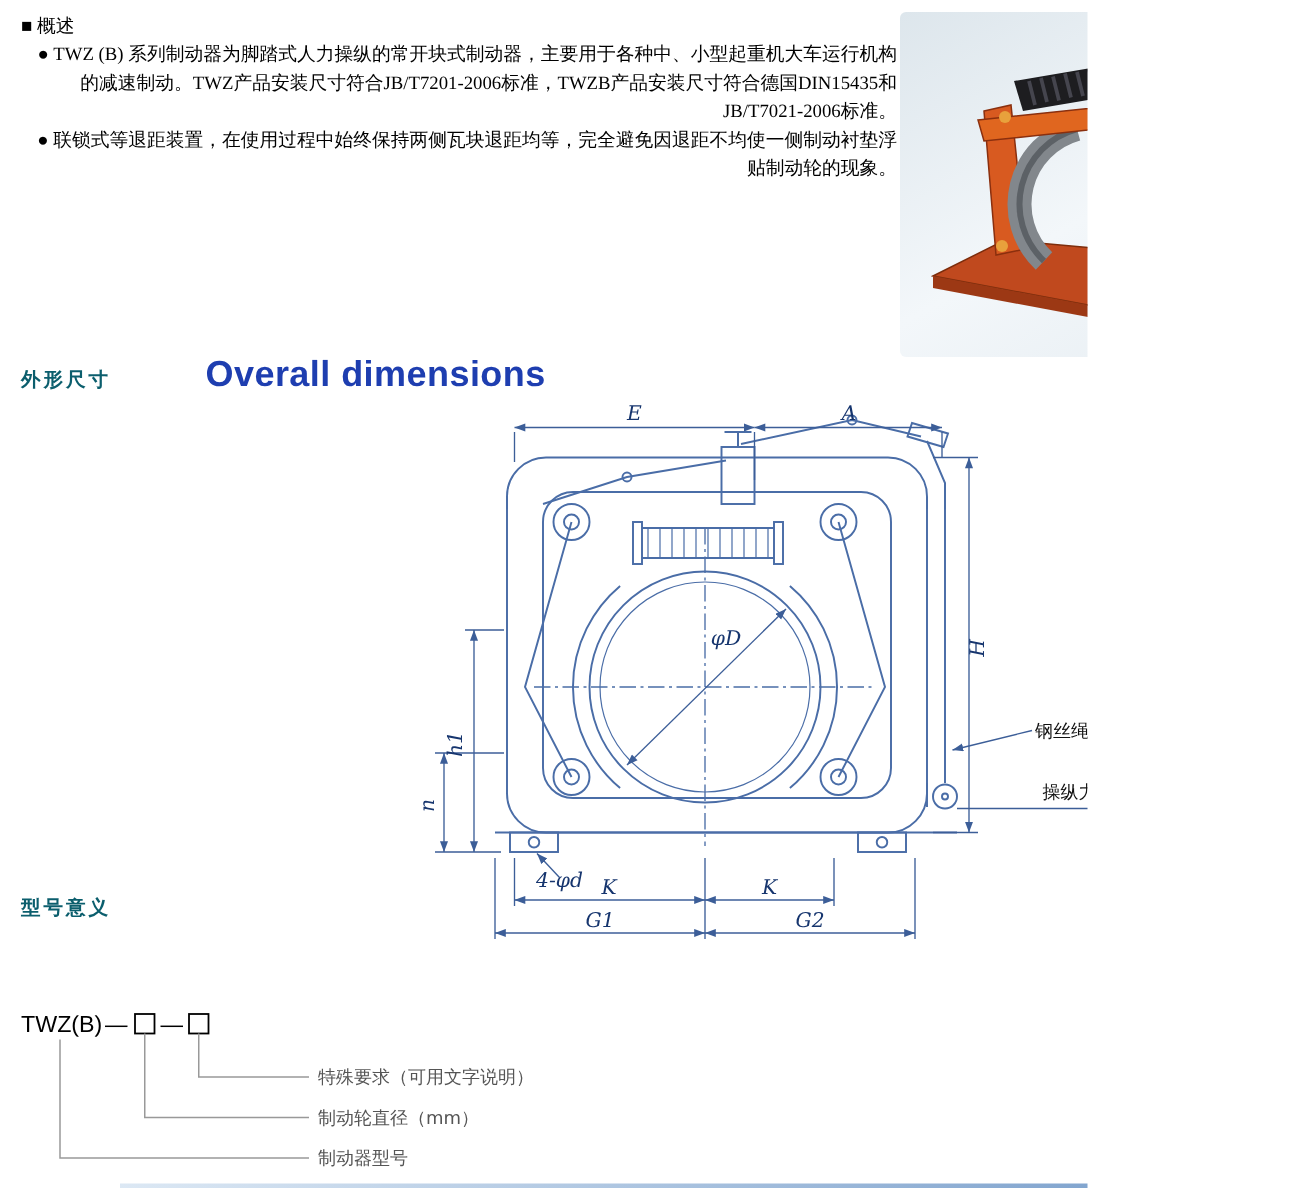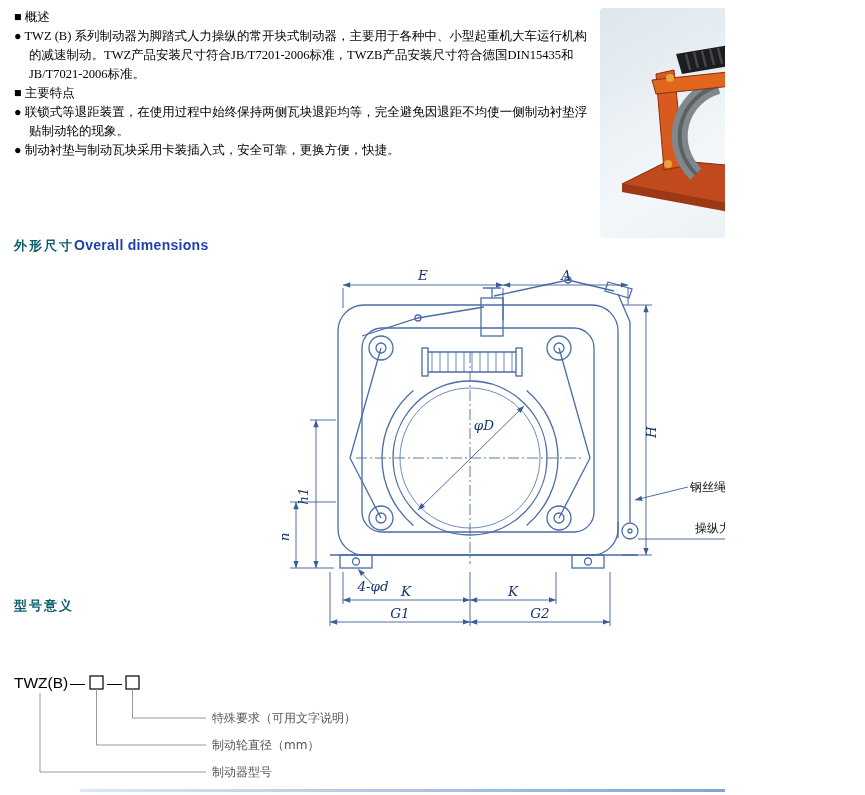--- a/index.html
+++ b/index.html
@@ -3,47 +3,45 @@
 <meta charset="utf-8">
 <style>
   html,body{margin:0;padding:0;background:#fff;}
   .page{position:relative;width:725px;height:795px;background:#fff;overflow:hidden;
         font-family:"Liberation Sans","DejaVu Sans",sans-serif;}
   
   .intro{position:absolute;left:14px;top:8px;width:584px;
          font-family:"Liberation Serif","DejaVu Serif",serif;
          font-size:12.5px;line-height:19px;color:#000;}
   .intro p{margin:0;}
-  .intro p.b{padding-left:15px;text-indent:-15px;}
+  .intro p.b{padding-left:15px;text-indent:-15px;text-align:right;}
   
   .photo{position:absolute;left:600px;top:8px;width:258px;height:230px;border-radius:4px;
          background:linear-gradient(150deg,#dde6ec 0%,#f3f7fa 55%,#e6edf2 100%);}
   
   .h-row{position:absolute;left:14px;top:236px;white-space:nowrap;}
   .zh-title{font-size:13px;font-weight:bold;color:#0b5e6d;letter-spacing:2px;}
-  .en-title{font-size:14px;font-weight:bold;color:#1e3eb0;letter-spacing:.3px;}
+  .en-title{font-size:24px;font-weight:bold;color:#1e3eb0;margin-left:63px;letter-spacing:.3px;}
   .h2-block{position:absolute;left:14px;top:596px;}
   .h2-block .en-title{display:block;margin-left:0;margin-top:2px;font-size:17.5px;}
   
   .drawing{position:absolute;left:278px;top:260px;}
   .typecode{position:absolute;left:10px;top:666px;}
   .footer-bar{position:absolute;left:80px;width:785px;bottom:3px;height:3px;
               background:linear-gradient(90deg,#dce8f4,#6f97c7);}
 </style>
 </head>
 <body>
 
 <div class="page">
 
   <div class="intro">
     <p class="s">■ 概述</p>
     <p class="b">● TWZ (B) 系列制动器为脚踏式人力操纵的常开块式制动器，主要用于各种中、小型起重机大车运行机构的减速制动。TWZ产品安装尺寸符合JB/T7201-2006标准，TWZB产品安装尺寸符合德国DIN15435和JB/T7021-2006标准。</p>
-    <p class="s">■ 主要特点</p>
     <p class="b">● 联锁式等退距装置，在使用过程中始终保持两侧瓦块退距均等，完全避免因退距不均使一侧制动衬垫浮贴制动轮的现象。</p>
-    <p class="b">● 制动衬垫与制动瓦块采用卡装插入式，安全可靠，更换方便，快捷。</p>
   </div>
 
   <div class="photo">
     <svg width="258" height="230" viewBox="0 0 258 230">
       <g>
         <polygon points="22,176 150,200 238,184 226,166 70,152" fill="#c0491e" stroke="#7d2d0c" stroke-width="1"></polygon>
         <polygon points="22,176 150,200 150,208 22,184" fill="#9c3814"></polygon>
         <polygon points="150,200 238,184 238,192 150,208" fill="#a83d15"></polygon>
         <polygon points="56,66 74,62 84,158 64,162" fill="#d85a20" stroke="#8a2f0e" stroke-width="1"></polygon>
         <path d="M118,78 A52,52 0 0 0 96,166" stroke="#82878c" stroke-width="16" fill="none"></path>

